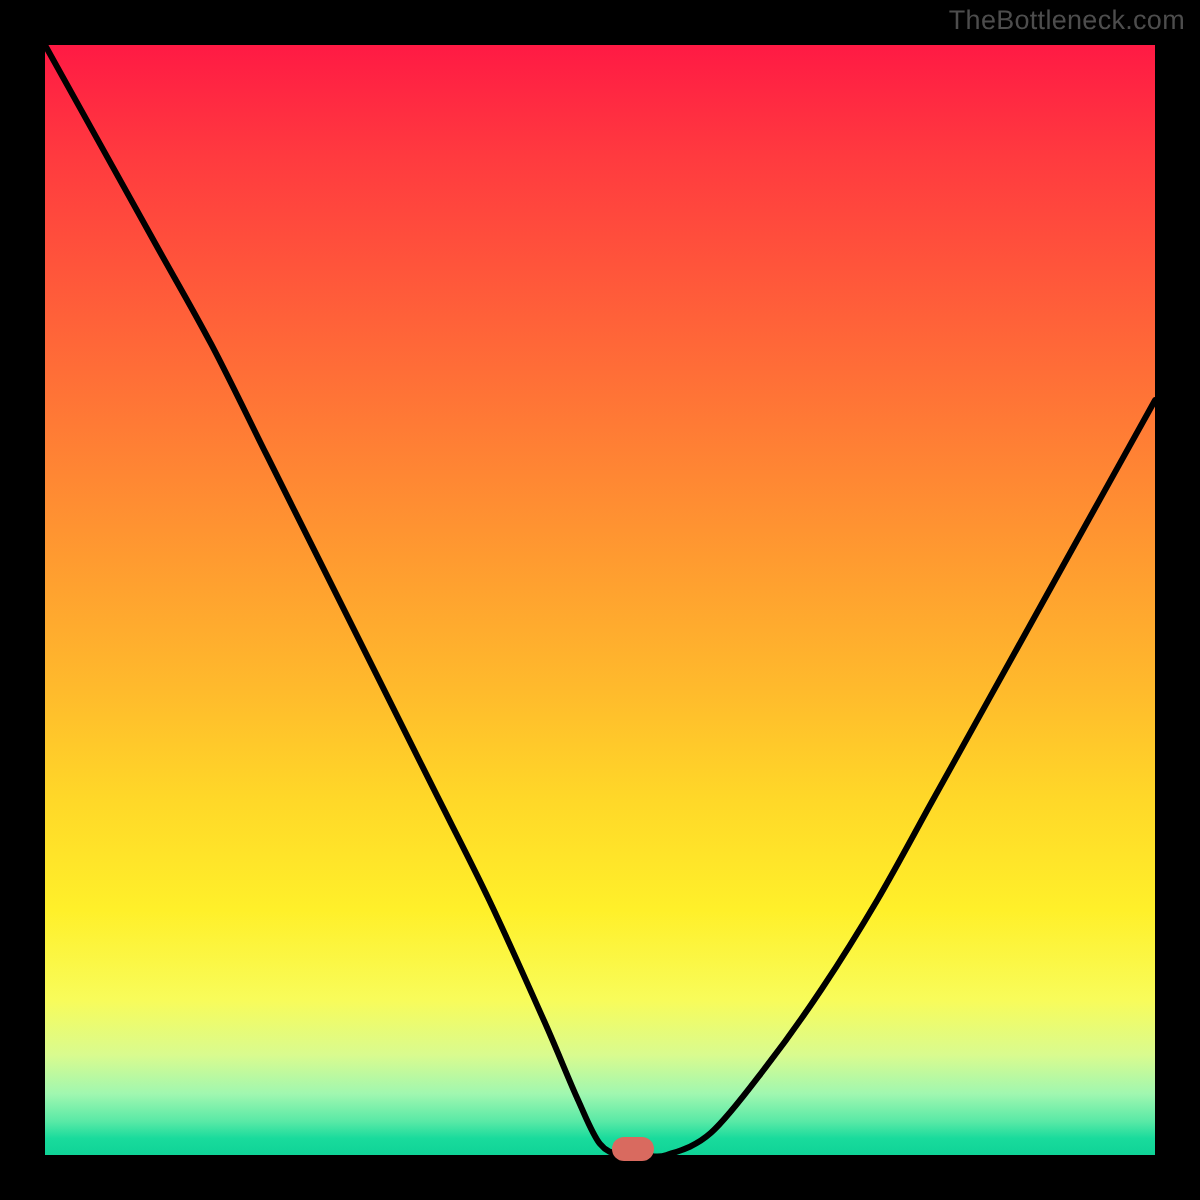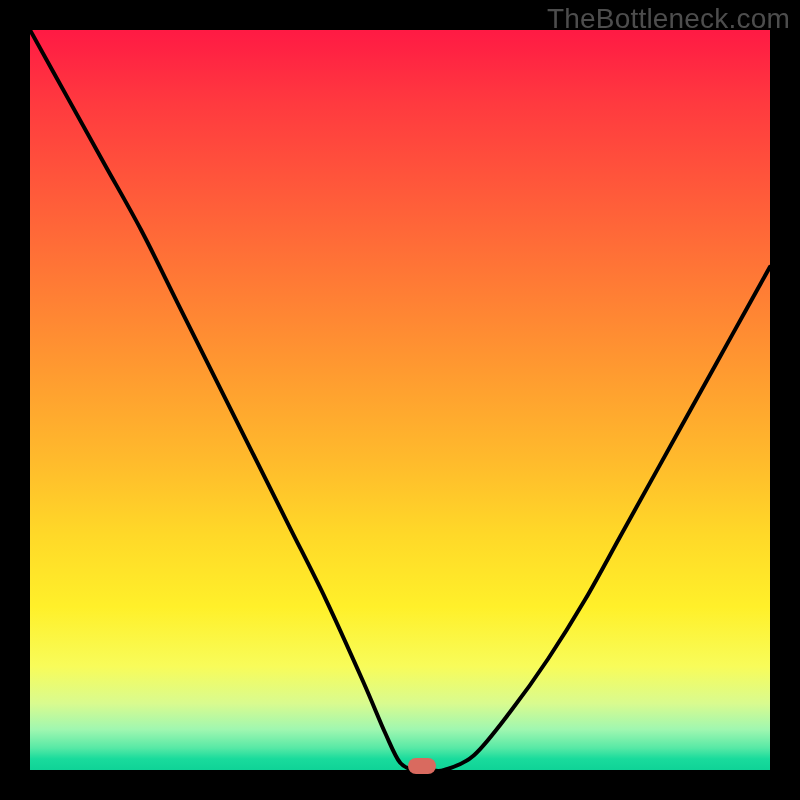--- a/index.html
+++ b/index.html
@@ -15,21 +15,21 @@
     position: relative;
     width: 800px;
     height: 800px;
     background: #000;
   }
   .watermark {
     position: absolute;
     top: 3px;
     right: 10px;
     color: #4d4d4d;
-    font-size: 28px;
+    font-size: 18px;
     font-weight: 500;
     letter-spacing: 0.2px;
     z-index: 10;
   }
   .plot {
     position: absolute;
     left: 30px;
     top: 30px;
     width: 740px;
     height: 740px;

